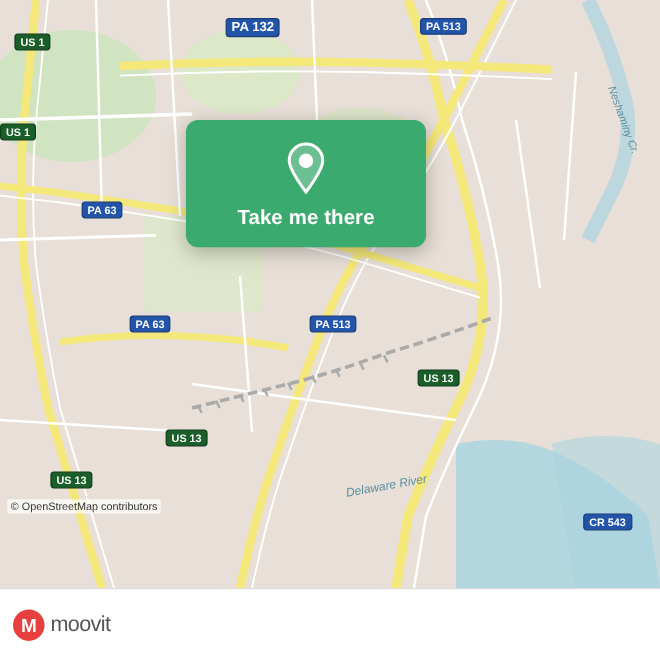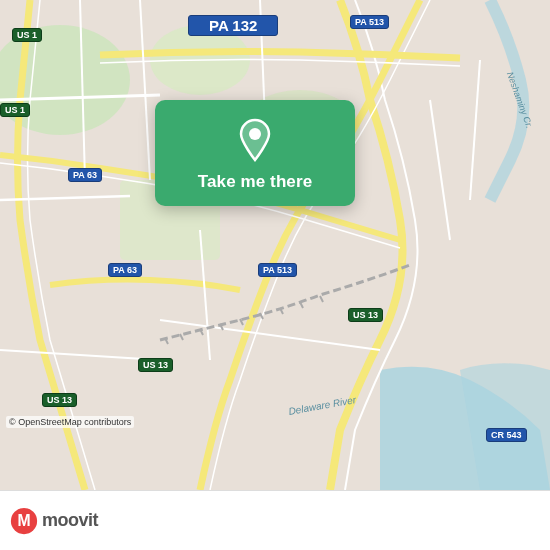--- a/index.html
+++ b/index.html
@@ -82,21 +82,21 @@
       gap: 4px;
     }
 
     .moovit-m {
       width: 28px;
       height: 28px;
     }
 
     #moovit-word {
       font-size: 18px;
-      font-weight: 700;
+      font-weight: 400;
       color: #555;
       letter-spacing: -0.5px;
     }
 
     #osm-credit {
       position: absolute;
       bottom: 62px;
       left: 6px;
       font-size: 9px;
       color: #333;
@@ -162,21 +162,21 @@
     <path d="M 280 308 L 283 314" stroke="#aaa" stroke-width="2"></path>
     <path d="M 300 302 L 303 308" stroke="#aaa" stroke-width="2"></path>
     <path d="M 320 296 L 323 302" stroke="#aaa" stroke-width="2"></path>
   </svg>
 
   
   
   <div style="position:absolute;top:28px;left:12px;background:#1a5f2a;color:white;font-size:9px;font-weight:bold;border-radius:3px;padding:1px 4px;border:1px solid #0d3d19;">US 1</div>
 
   
-  <div style="position:absolute;top:15px;left:188px;background:#2255aa;color:white;font-size:15px;font-weight:bold;border-radius:3px;padding:1px 20px;border:1px solid #1a3d7a;">PA 132</div>
+  <div style="position:absolute;top:15px;left:188px;background:#2255aa;color:white;font-size:11px;font-weight:bold;border-radius:3px;padding:1px 4px;border:1px solid #1a3d7a;">PA 132</div>
 
   
   <div style="position:absolute;top:15px;left:350px;background:#2255aa;color:white;font-size:9px;font-weight:bold;border-radius:3px;padding:1px 4px;border:1px solid #1a3d7a;">PA 513</div>
 
   
   <div style="position:absolute;top:103px;left:0px;background:#1a5f2a;color:white;font-size:9px;font-weight:bold;border-radius:3px;padding:1px 4px;border:1px solid #0d3d19;">US 1</div>
 
   
   <div style="position:absolute;top:168px;left:68px;background:#2255aa;color:white;font-size:9px;font-weight:bold;border-radius:3px;padding:1px 4px;border:1px solid #1a3d7a;">PA 63</div>
 

